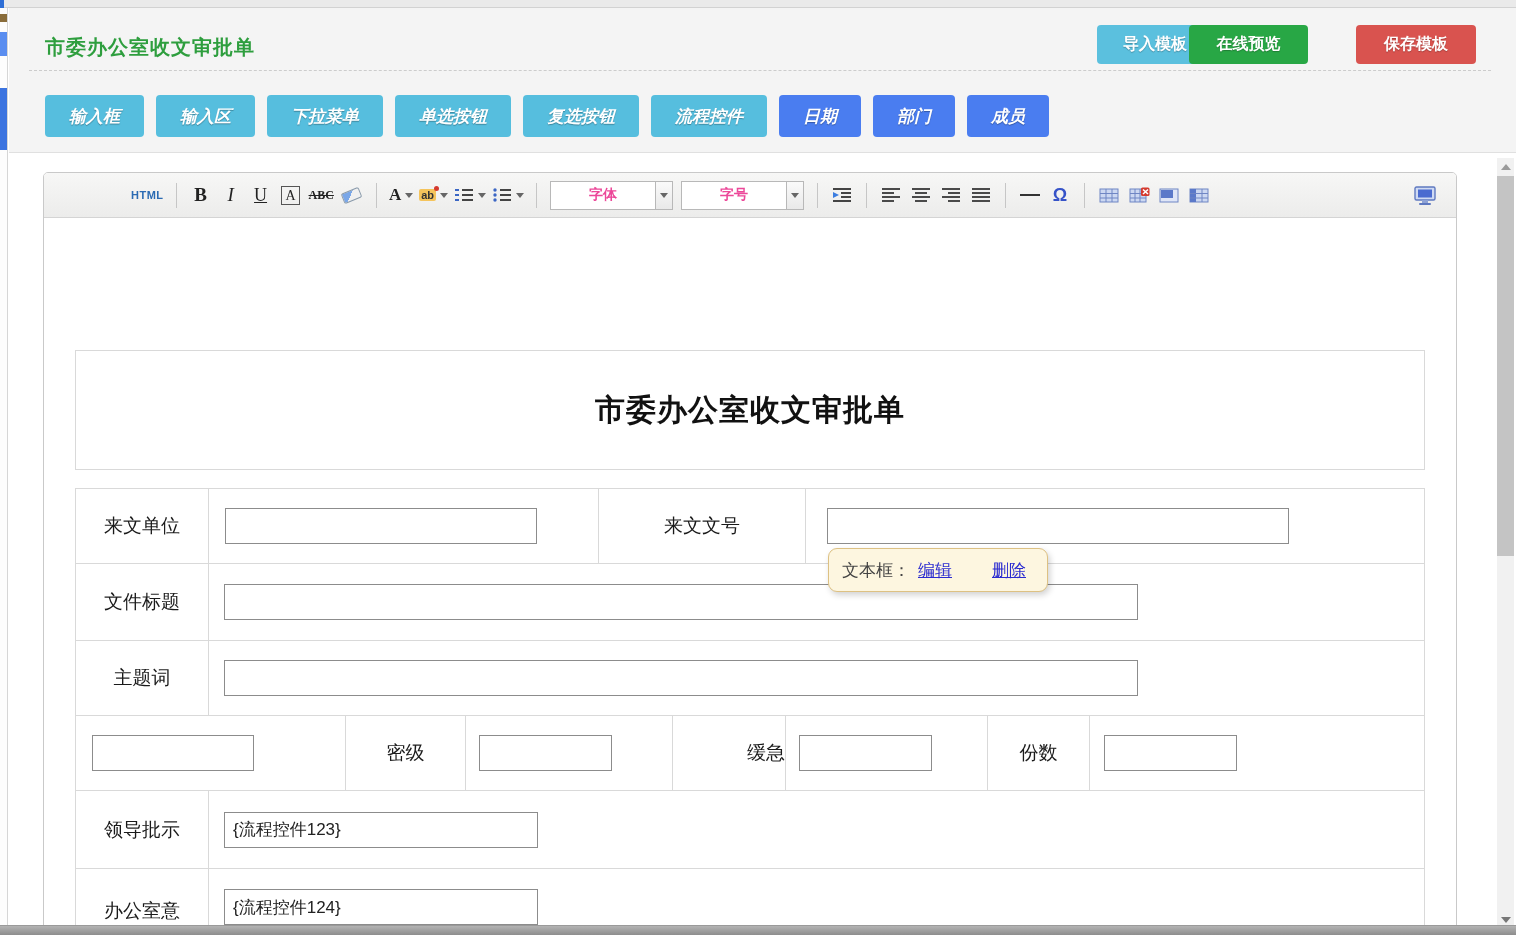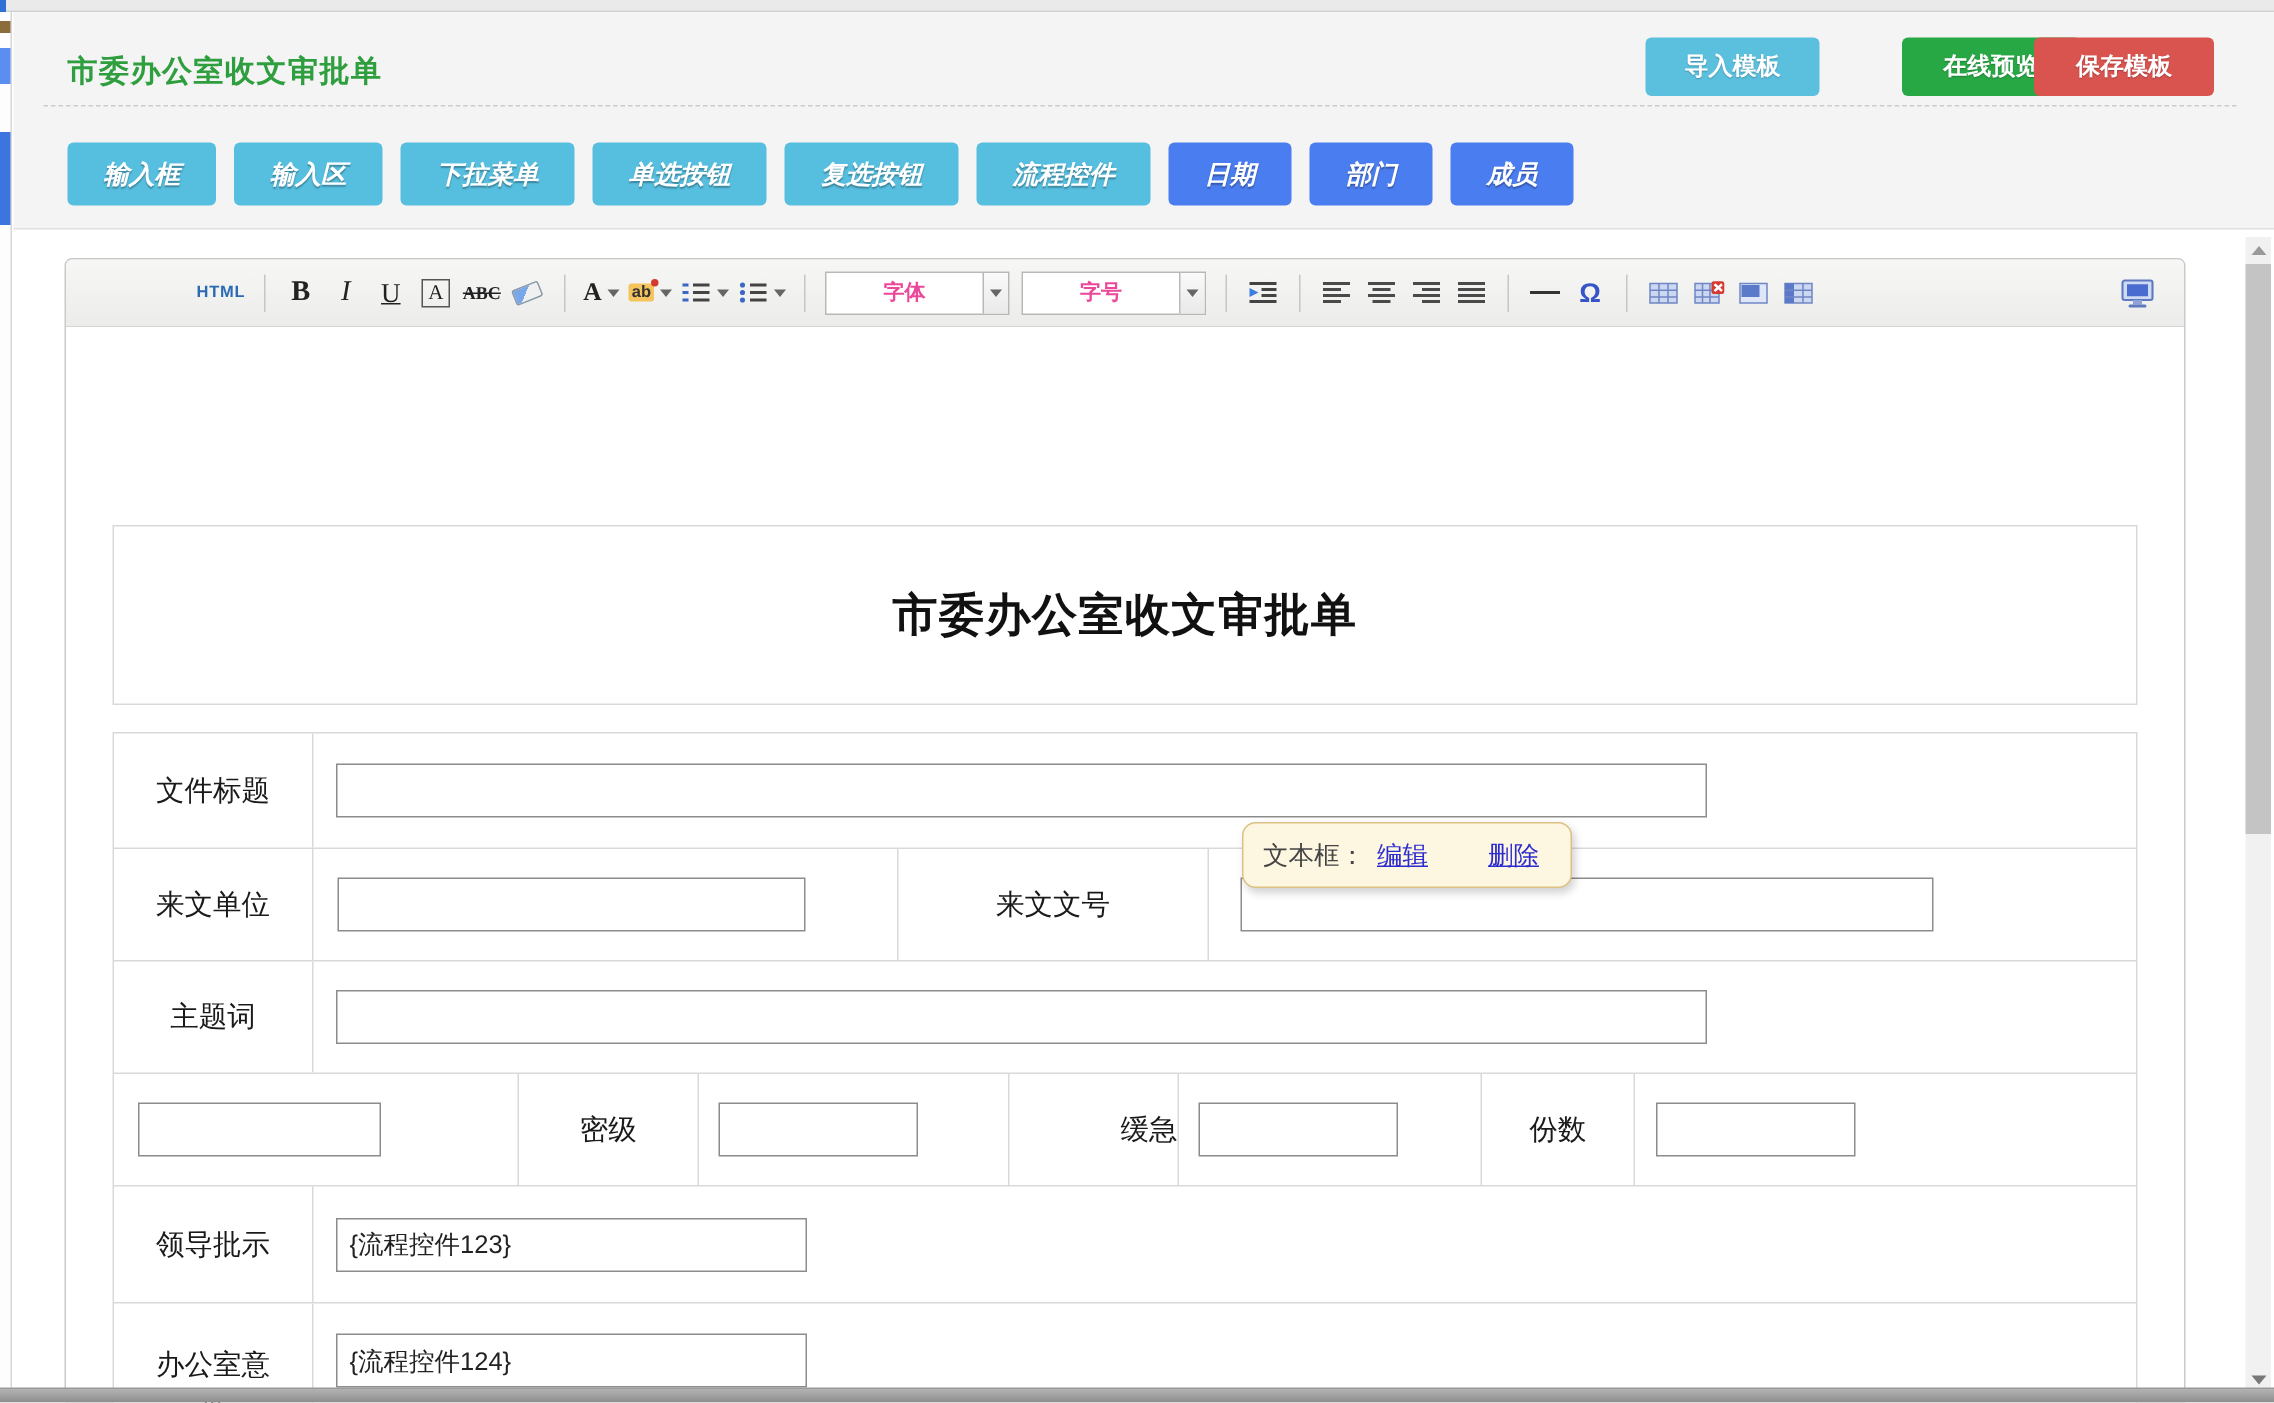--- a/index.html
+++ b/index.html
@@ -24,21 +24,21 @@
   
   .panel { position:absolute; left:9px; top:8px; width:1507px; height:145px;
     background:#f4f4f4; border-bottom:1px solid #e0e0e0; }
   .page-title { position:absolute; left:36px; top:26px; font-family:"Liberation Serif","DejaVu Serif",serif;
     font-weight:bold; font-size:20px; color:#2e9e3e; letter-spacing:1px; }
   .action-btn { position:absolute; top:17px; height:39px; border:none; border-radius:4px;
     color:#fff; font-family:"Liberation Serif","DejaVu Serif",serif; font-weight:bold; font-size:16px;
     display:flex; align-items:center; justify-content:center; cursor:pointer;
     text-shadow:0 1px 1px rgba(0,0,0,.25); }
   .ab-import { left:1088px; width:116px; }
-  .ab-preview { left:1259px; width:119px; }
+  .ab-preview { left:1180px; width:119px; }
   .ab-save { left:1347px; width:120px; }
   .dash-divider { position:absolute; left:20px; top:62px; width:1462px; height:0;
     border-top:1px dashed #ccc; }
   .ctrl-row { position:absolute; left:36px; top:87px; display:flex; gap:12px; }
   .ctrl-btn { height:42px; padding:0 24px; border:none; border-radius:4px; color:#fff;
     font-family:"Liberation Serif","DejaVu Serif",serif; font-weight:bold; font-size:17px;
     display:flex; align-items:center; cursor:pointer; text-shadow:0 1px 1px rgba(0,0,0,.3);font-style:italic; }
 
   
   .editor { position:absolute; left:43px; top:172px; width:1414px; height:763px;
@@ -295,41 +295,41 @@
     </div>
   </div>
 </div>
 
 <div class="doc-titlebox">
   <div class="doc-title">市委办公室收文审批单</div>
 </div>
 
 <div class="doc-table">
 
+  <div class="trow" style="height:75px;">
+    <div class="tcell" style="width:133px;">
+      <span class="lbl">来文单位</span>
+    </div>
+    <div class="tcell icell" style="width:390px; padding-left:16px;">
+      <input class="fin" style="width: 312px;">
+    </div>
+    <div class="tcell" style="width:207px;">
+      <span class="lbl">来文文号</span>
+    </div>
+    <div class="tcell icell" style="width:618px; padding-left:21px;">
+      <input class="fin" style="width: 462px;">
+    </div>
+  </div>
+
   <div class="trow" style="height:77px;">
     <div class="tcell" style="width:133px;">
       <span class="lbl">文件标题</span>
     </div>
     <div class="tcell icell" style="width:1215px; padding-left:15px;">
       <input class="fin" style="width: 914px;">
-    </div>
-  </div>
-
-  <div class="trow" style="height:75px;">
-    <div class="tcell" style="width:133px;">
-      <span class="lbl">来文单位</span>
-    </div>
-    <div class="tcell icell" style="width:390px; padding-left:16px;">
-      <input class="fin" style="width: 312px;">
-    </div>
-    <div class="tcell" style="width:207px;">
-      <span class="lbl">来文文号</span>
-    </div>
-    <div class="tcell icell" style="width:618px; padding-left:21px;">
-      <input class="fin" style="width: 462px;">
     </div>
   </div>
 
   <div class="trow" style="height:75px;">
     <div class="tcell" style="width:133px;">
       <span class="lbl">主题词</span>
     </div>
     <div class="tcell icell" style="width:1215px; padding-left:15px;">
       <input class="fin" style="width: 914px;">
     </div>

